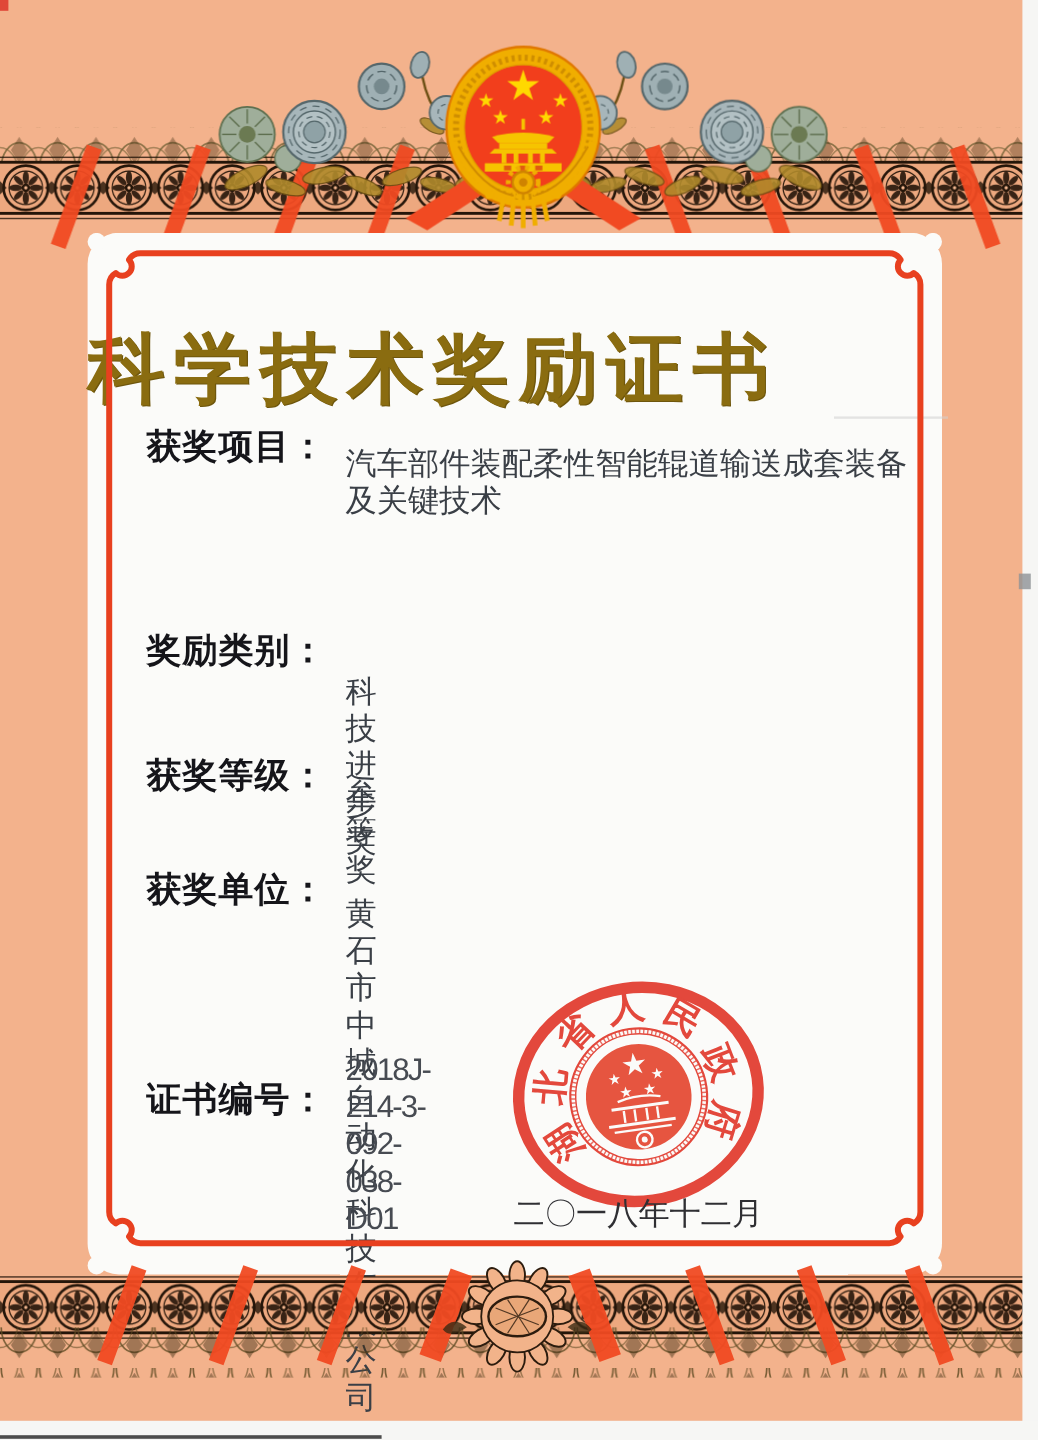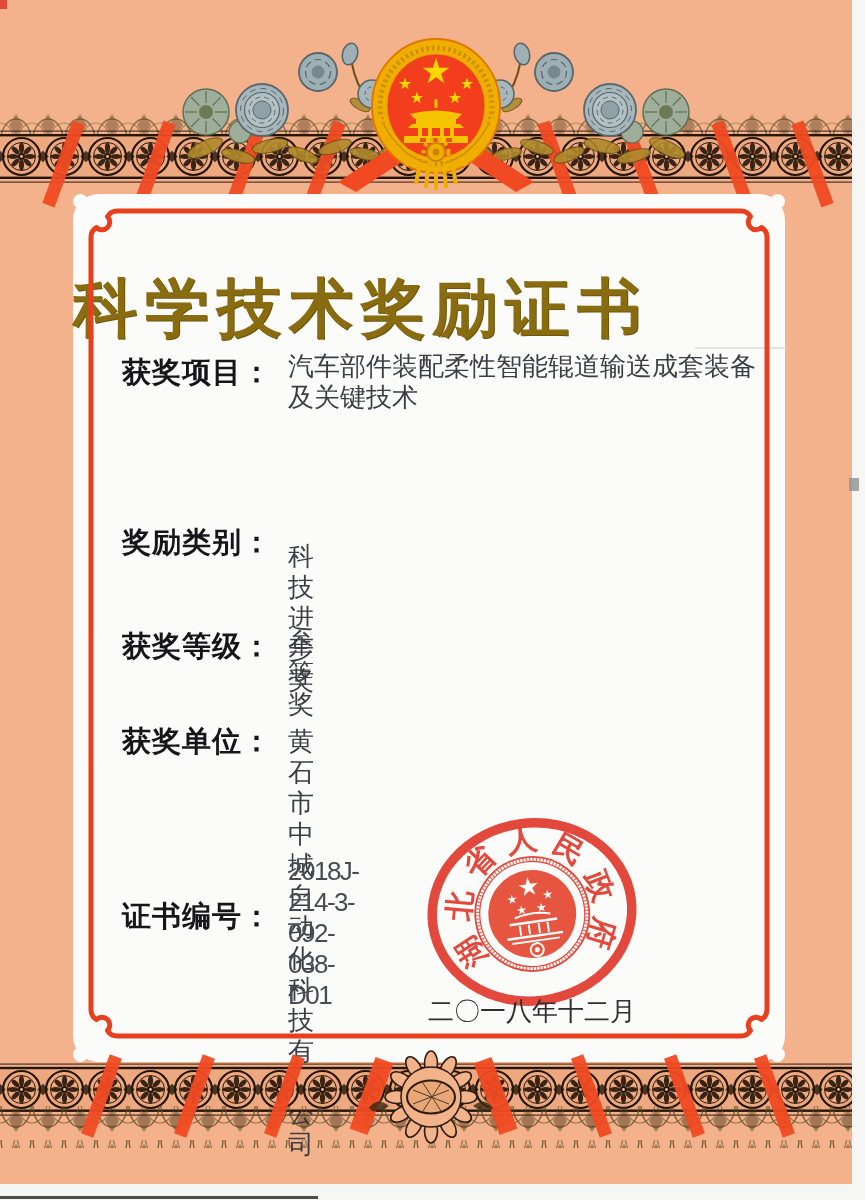--- a/index.html
+++ b/index.html
@@ -12,21 +12,21 @@
   
   .title{position:absolute;left:73px;top:268px;width:712px;text-align:left;
          font-family:"DejaVu Serif",serif;font-weight:700;font-size:64px;line-height:80px;
          color:#8a6c10;letter-spacing:8px;text-shadow:1px 1px 0 #6e560c;}
   .scanline{position:absolute;left:695px;top:347px;width:95px;height:2px;background:#cfcfcf;opacity:.55;}
   
   .row{position:absolute;left:0;top:0;}
   .lbl{position:absolute;left:122px;font-size:29px;font-weight:700;color:#15151a;
        letter-spacing:1px;white-space:nowrap;text-align:right;}
   .val{position:absolute;left:288px;font-size:26px;font-weight:400;color:#3a3f46;
-       letter-spacing:.5px;line-height:31px;}
+       letter-spacing:.5px;line-height:31px;margin-top:20px;}
   .val.wrap{width:470px;letter-spacing:0;}
   .val.num{font-size:26px;letter-spacing:-1.5px;color:#474b52;}
   
   .date{position:absolute;left:428px;top:994px;font-size:26px;color:#2f2f33;
         letter-spacing:0;z-index:40;white-space:nowrap;}
   
   #seal{position:absolute;left:424px;top:816px;z-index:30;mix-blend-mode:multiply;opacity:.92;}
   #seal text{text-anchor:middle;dominant-baseline:central;font-size:30px;font-weight:700;
              fill:#e5382b;font-family:"Liberation Sans",sans-serif;}
   

